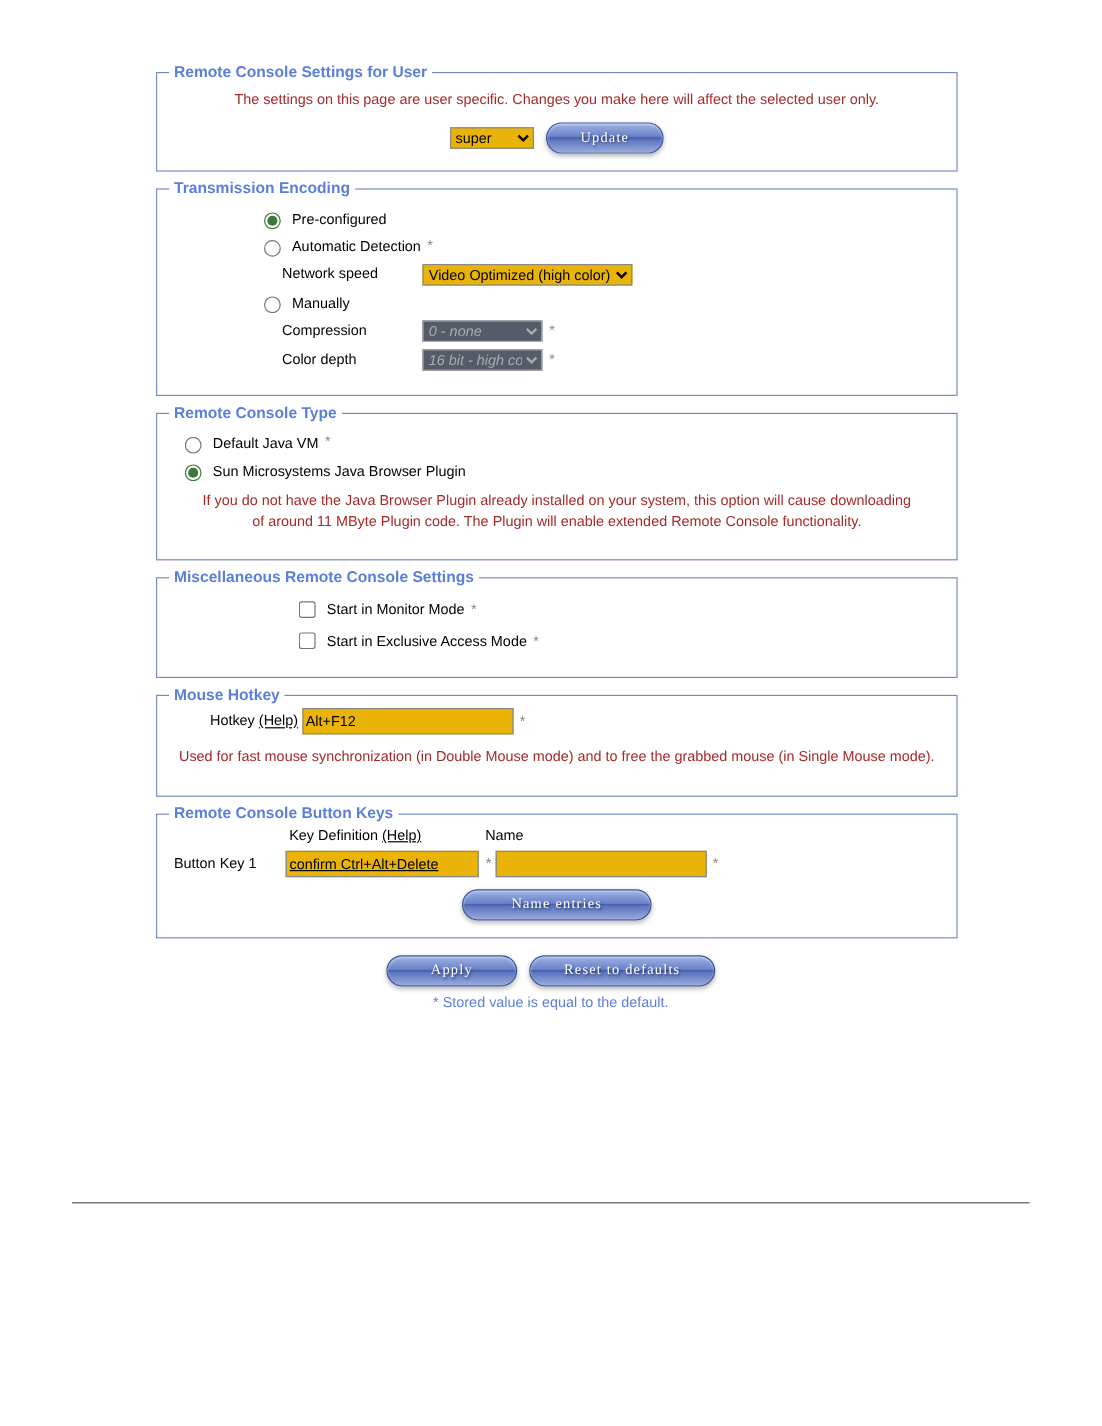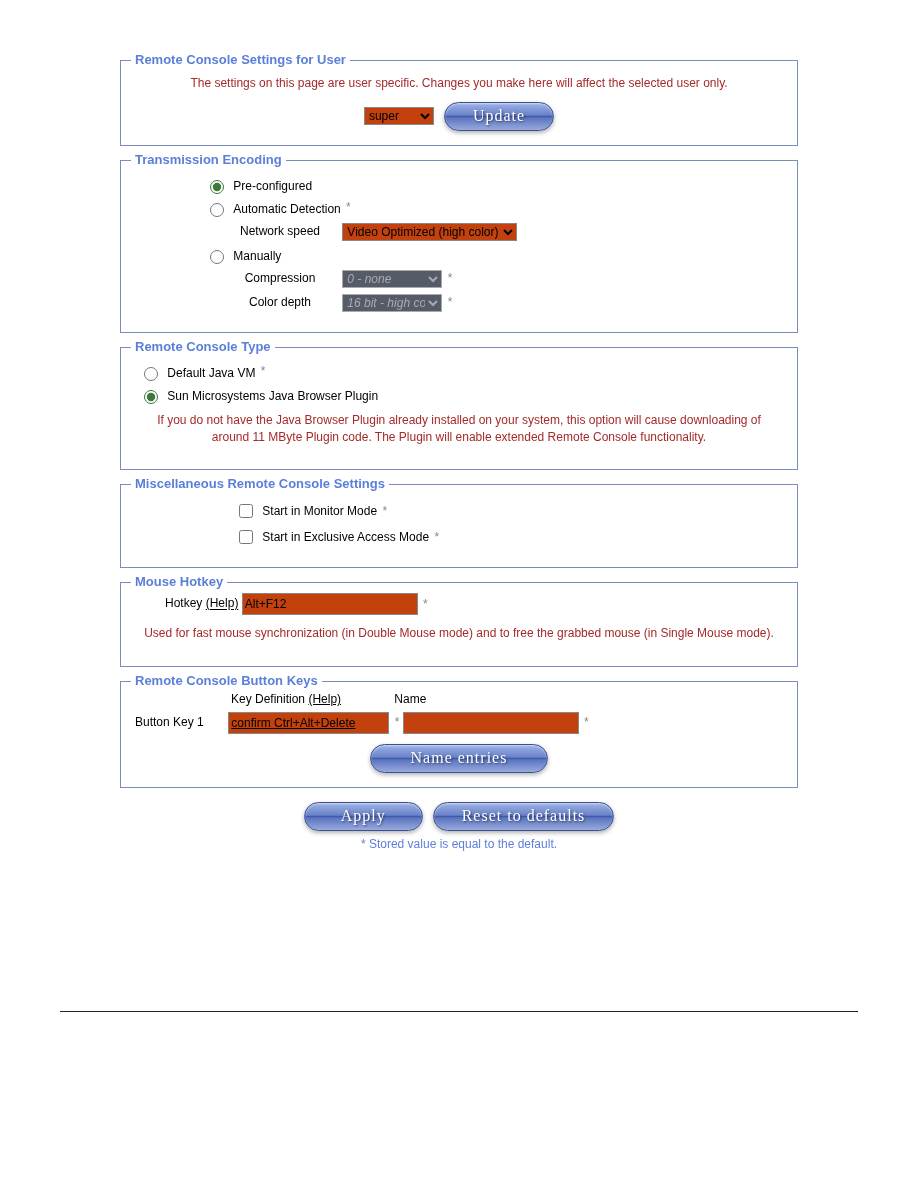--- a/index.html
+++ b/index.html
@@ -12,20 +12,21 @@
   }
   .page {
     padding: 60px 120px 40px 120px;
     position: relative;
   }
   .fieldset {
     border: 1px solid #7a8cbf;
     margin-bottom: 14px;
     padding: 10px 14px 14px 14px;
     position: relative;
+    margin-left: 10px;
   }
   .legend {
     color: #5b7fd9;
     font-weight: bold;
     font-size: 13px;
     background: white;
     padding: 0 4px;
     position: absolute;
     top: -9px;
     left: 10px;
@@ -39,51 +40,51 @@
   }
   .center-row {
     text-align: center;
   }
   .btn {
     display: inline-block;
     background: linear-gradient(to bottom, #9fb3e6 0%, #6a82c8 45%, #3f5aa8 50%, #5b74bf 55%, #98aadd 100%);
     border: 1px solid #3a508f;
     border-radius: 18px;
     color: white;
-    font-size: 16px;
+    font-size: 12px;
     font-family: "Times New Roman", serif;
     padding: 4px 28px 5px 28px;
     text-shadow: 1px 1px 2px rgba(0,0,0,0.5);
     letter-spacing: 1px;
     cursor: pointer;
     box-shadow: 0 2px 4px rgba(0,0,0,0.3), inset 0 1px 2px rgba(255,255,255,0.5);
     vertical-align: middle;
   }
   select, input[type="text"] {
     font-size: 12px;
     font-family: Arial, sans-serif;
     border: 1px solid #888;
     height: 18px;
     vertical-align: middle;
-    background: #c2410c;
+    background: #eab308;
   }
   select.disabled, input.disabled {
     background: #0f172a;
     color: #888;
     font-style: italic;
   }
   .radio-row, .check-row {
     margin: 6px 0;
   }
   .radio-row input, .check-row input { margin-right: 6px; vertical-align: middle; }
   .radio-row label, .check-row label { vertical-align: middle; }
   .asterisk { color: #888; margin-left: 2px; }
   .te-block .radio-row { margin-left: 70px; }
   .te-block .sub-row { margin-left: 90px; margin-top:6px; margin-bottom:6px; }
-  .te-block .sub-label { display:inline-block; width:110px; text-align:center; margin-right:4px; }
+  .te-block .sub-label { display:inline-block; width:110px; text-align:left; margin-right:4px; }
   .rct-block .radio-row { margin-left: 0px; }
   .help-link { text-decoration: underline; cursor:pointer; }
   .bk-row { margin-top:6px; }
   .bk-row .bk-label { display:inline-block; width:90px; }
   .bk-head { text-align:left; }
   .footer-note {
     color: #5b7fd9;
     text-align: center;
     font-size: 12px;
     margin-top: 6px;

